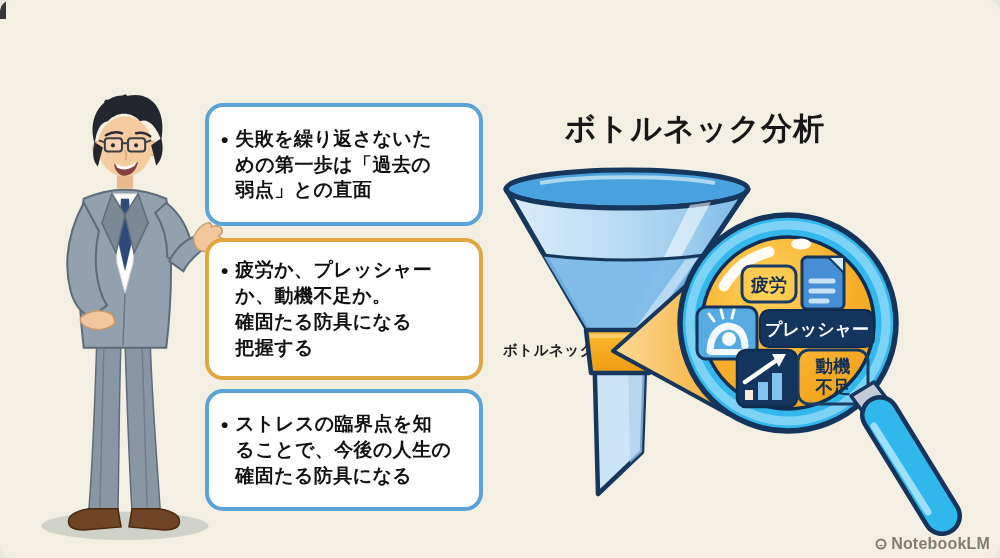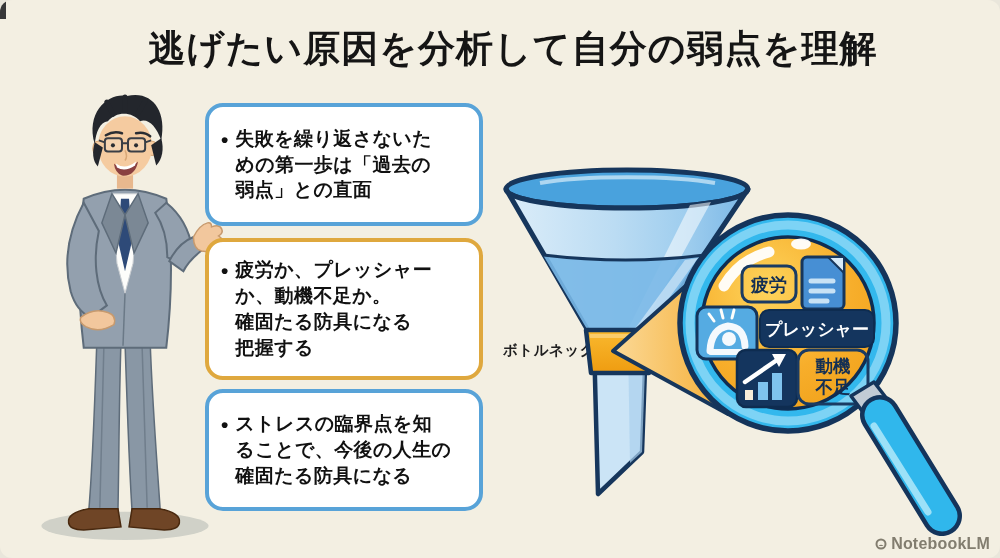--- a/index.html
+++ b/index.html
@@ -45,21 +45,20 @@
   }
   svg text{font-family:"Liberation Sans","DejaVu Sans",sans-serif;}
 </style>
 </head>
 <body>
 
 <div class="stage">
 
   <div class="corner-artifact"></div>
 
-  <div class="title">逃げたい原因を分析して自分の弱点を理解</div>
 
   <svg class="man-svg" viewBox="0 0 208 452" aria-hidden="true">
     <ellipse cx="104" cy="433" rx="83" ry="14" fill="#C9CBC3" opacity="0.85"></ellipse>
 
     <path d="M76,250 C74,310 72,372 68,418 L97,418 C98,372 98,310 100,250 Z" fill="#8997A5" stroke="#5E6C7A" stroke-width="1.5"></path>
     <path d="M104,250 C106,310 108,372 111,418 L139,418 C136,372 131,310 129,250 Z" fill="#8997A5" stroke="#5E6C7A" stroke-width="1.5"></path>
     <path d="M83,255 L79,415 M121,255 L126,415" stroke="#707E8C" stroke-width="1.5" fill="none"></path>
 
     <path d="M68,416 q-22,4 -20,14 q1,7 15,7 l37,-3 l-3,-18 Z" fill="#6F4526" stroke="#49290F" stroke-width="1.5"></path>
     <path d="M138,416 q22,4 20,14 q-1,7 -15,7 l-35,-3 l3,-18 Z" fill="#6F4526" stroke="#49290F" stroke-width="1.5"></path>
@@ -123,20 +122,21 @@
   </div>
   <div class="card card3" data-accent="blue">
     <div class="card-inner">
       <span class="dot">•</span>
       <span class="card-text">ストレスの臨界点を知
 ることで、今後の人生の
 確固たる防具になる</span>
     </div>
   </div>
 
+  <div class="diagram-heading">ボトルネック分析</div>
   <div class="funnel-label">ボトルネック</div>
 
   <svg class="diagram-svg" viewBox="0 0 515 395" aria-hidden="true">
     <defs>
       <linearGradient id="coneGrad" x1="0" y1="0" x2="1" y2="0">
         <stop offset="0" stop-color="#DCEDF9"></stop>
           <stop offset="0.45" stop-color="#BBDCF3"></stop>
         <stop offset="0.75" stop-color="#9ECDEE"></stop>
           <stop offset="1" stop-color="#7AB7E6"></stop>
       </linearGradient>

